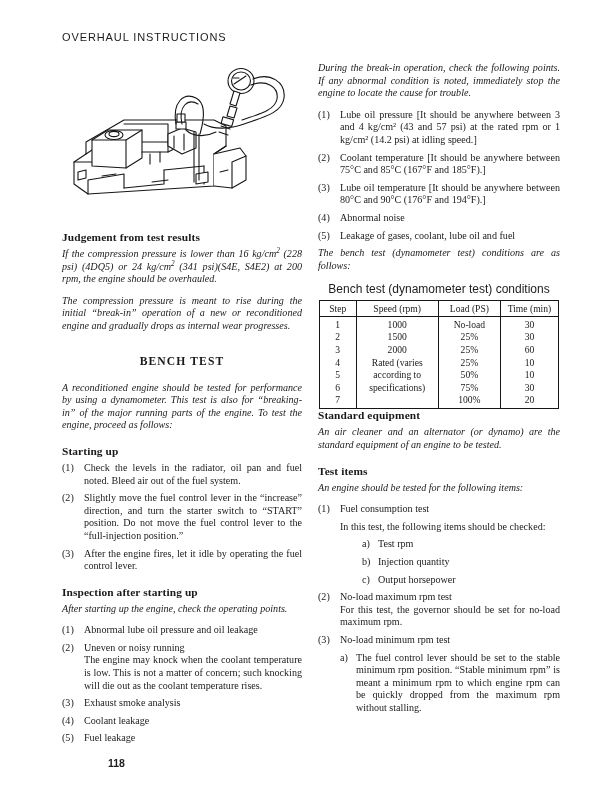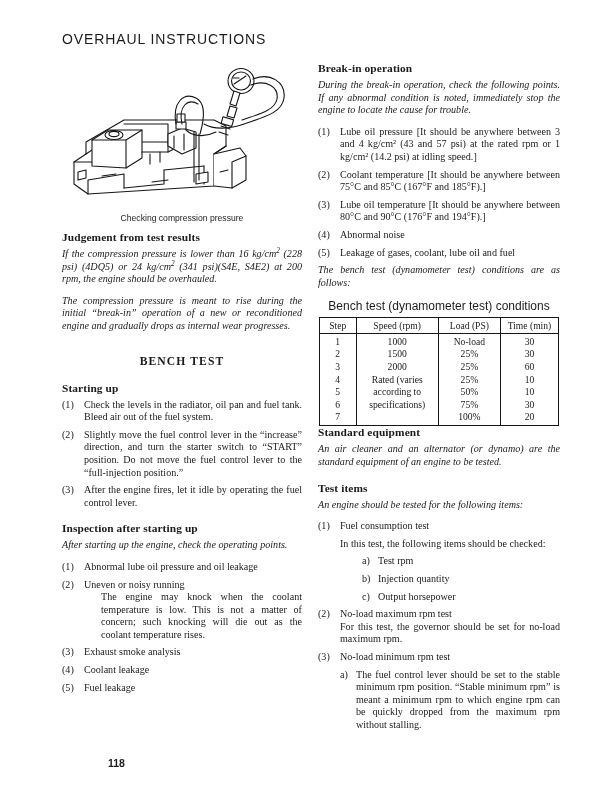--- a/index.html
+++ b/index.html
@@ -22,21 +22,21 @@
     width: 612px;
     height: 792px;
   }
 
   
   .running-head {
     position: absolute;
     left: 62px;
     top: 31px;
     font-family: "Liberation Sans", sans-serif;
-    font-size: 14px;
+    font-size: 11px;
     letter-spacing: 0.9px;
     color: #1c1c1c;
   }
 
   
   .col {
     position: absolute;
     top: 62px;
     width: 240px;
   }
@@ -82,21 +82,20 @@
     text-align: left;
   }
   .li .content {
     flex: 1 1 auto;
     text-align: justify;
     text-justify: inter-word;
   }
   .li .content .sub {
     display: block;
     margin-top: 0px;
-    margin-left: 17px;
   }
   .li.indent { margin-left: 22px; }
   .li.letter .marker { width: 16px; }
 
   .nojust { text-align: left !important; }
 
   sup { font-size: 7.2px; vertical-align: super; line-height: 0; }
 
   
   .figure {
@@ -235,42 +234,42 @@
         <rect x="158" y="56" width="11" height="7" transform="rotate(16 163 59)" fill="#ffffff"></rect>
         <path d="M157 64 L166 67"></path>
         <path d="M155 70 L164 73"></path>
 
         <path d="M189 17 C 206 10, 222 20, 220 36 C 218 52, 196 56, 180 62 C 166 67, 150 68, 140 62"></path>
         <path d="M187 23 C 202 17, 215 25, 213 37 C 211 49, 192 53, 178 58"></path>
 
         <path d="M152 70 C 140 76, 128 74, 122 68"></path>
       </g>
     </svg>
-    <div class="fig-caption">Checking compression pressure</div>
   </div>
 
   <div class="col col-left">
 
     <div style="height:156px"></div>
 
     <div class="h-sub">Judgement from test results</div>
 
     <p class="body"><span>If the compression pressure is lower than 16 kg/cm</span><sup>2</sup><span> (228 psi) (4DQ5) or 24 kg/cm</span><sup>2</sup><span> (341 psi)(S4E, S4E2) at 200 rpm, the engine should be overhauled.</span></p>
 
     <p class="body">The compression pressure is meant to rise during the initial “break-in” operation of a new or reconditioned engine and gradually drops as internal wear progresses.</p>
 
     <div class="h-section">BENCH TEST</div>
 
+    <p class="body">A reconditioned engine should be tested for performance by using a dynamometer. This test is also for “breaking-in” of the major running parts of the engine. To test the engine, proceed as follows:</p>
 
     <div class="h-sub">Starting up</div>
 
     <div class="list">
       <div class="li">
         <span class="marker">(1)</span>
-        <span class="content">Check the levels in the radiator, oil pan and fuel tank. Bleed air out of the fuel system.</span>
+        <span class="content">Check the levels in the radiator, oil pan and fuel noted. Bleed air out of the fuel system.</span>
       </div>
       <div class="li">
         <span class="marker">(2)</span>
         <span class="content">Slightly move the fuel control lever in the “increase” direction, and turn the starter switch to “START” position. Do not move the fuel control lever to the “full-injection position.”</span>
       </div>
       <div class="li">
         <span class="marker">(3)</span>
         <span class="content">After the engine fires, let it idle by operating the fuel control lever.</span>
       </div>
     </div>
@@ -301,21 +300,20 @@
       </div>
       <div class="li">
         <span class="marker">(5)</span>
         <span class="content nojust">Fuel leakage</span>
       </div>
     </div>
   </div>
 
   <div class="col col-right">
 
-    <div class="h-sub" style="margin-top:0">Break-in operation</div>
 
     <p class="body">During the break-in operation, check the following points. If any abnormal condition is noted, immediately stop the engine to locate the cause for trouble.</p>
 
     <div class="list">
       <div class="li">
         <span class="marker">(1)</span>
         <span class="content">Lube oil pressure [It should be anywhere between 3 and 4 kg/cm² (43 and 57 psi) at the rated rpm or 1 kg/cm² (14.2 psi) at idling speed.]</span>
       </div>
       <div class="li">
         <span class="marker">(2)</span>

